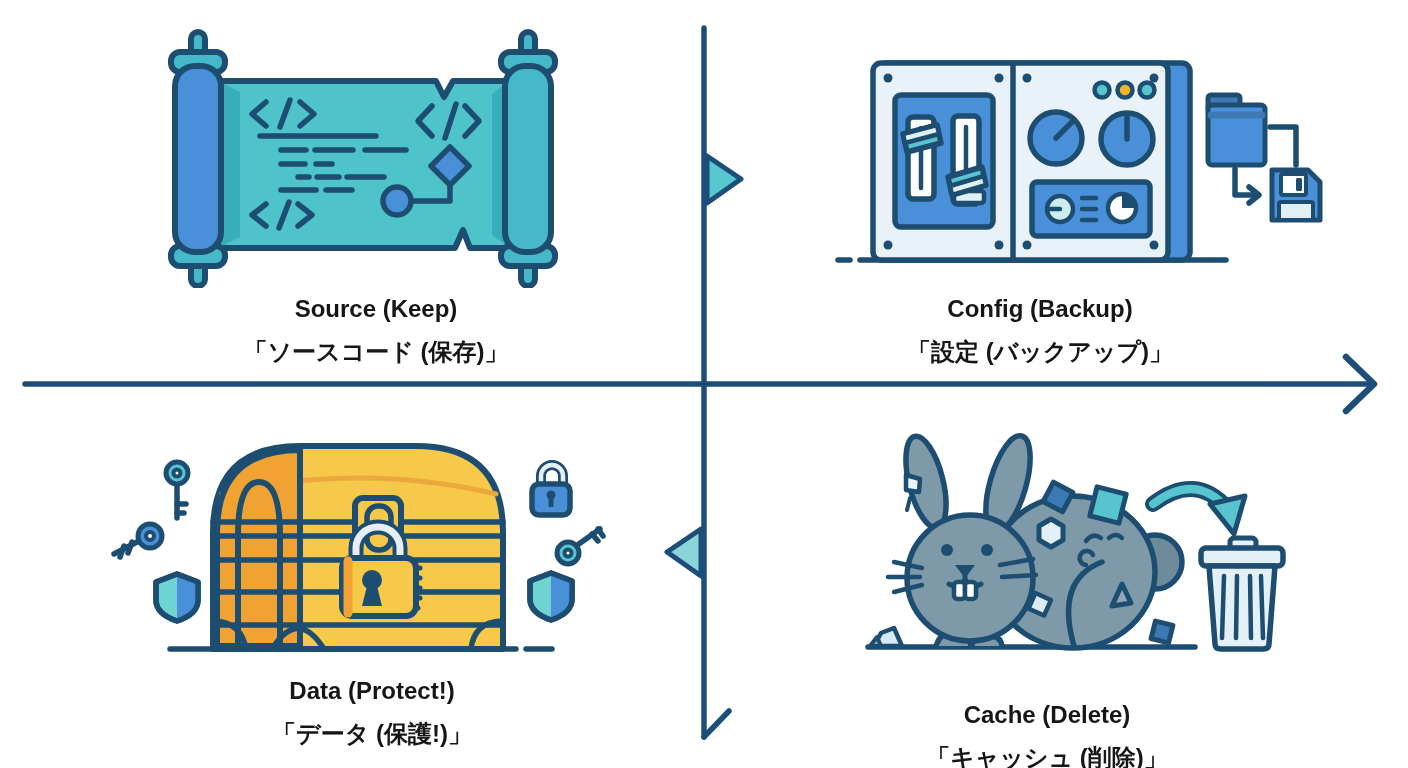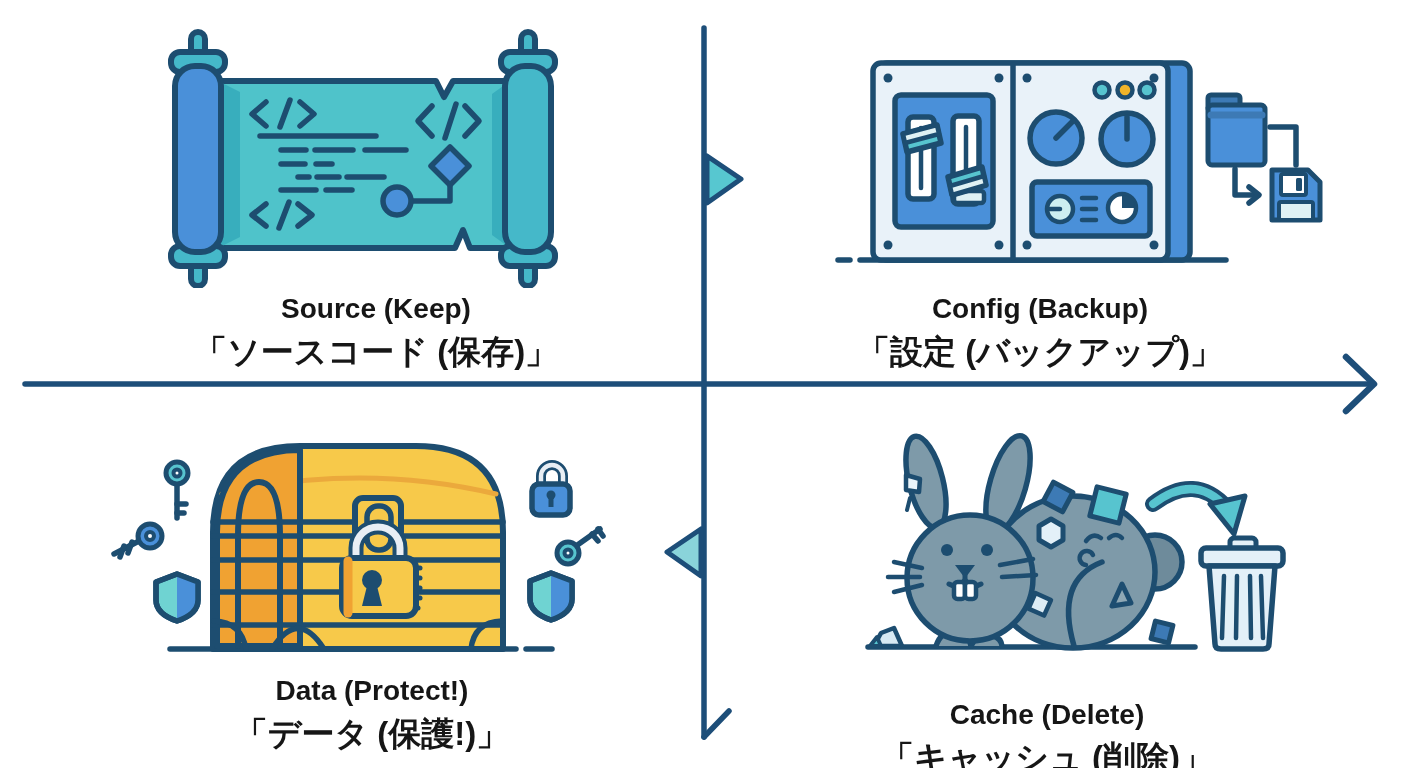--- a/index.html
+++ b/index.html
@@ -1,22 +1,22 @@
 <!DOCTYPE html>
 <html><head>
 <meta charset="utf-8">
 <style>
   html,body{margin:0;padding:0;background:#ffffff;}
   .stage{position:relative;width:1408px;height:768px;background:#ffffff;overflow:hidden;
          font-family:"Liberation Sans","DejaVu Sans",sans-serif;}
   .illus{position:absolute;}
   .axes{position:absolute;left:0;top:0;pointer-events:none;}
   .qlabel{position:absolute;transform:translateX(-50%);text-align:center;color:#161616;white-space:nowrap;}
-  .qlabel .en{font-size:28px;font-weight:700;line-height:42px;letter-spacing:0px;}
-  .qlabel .jp{font-size:33px;font-weight:700;line-height:44px;}
+  .qlabel .en{font-size:24px;font-weight:700;line-height:42px;letter-spacing:0px;}
+  .qlabel .jp{font-size:24px;font-weight:700;line-height:44px;}
 </style>
 </head>
 <body>
 
 <div class="stage">
 
   <svg class="illus" style="left:148px;top:26px" width="430" height="262" viewBox="0 0 430 262">
     <g stroke="#1d4d70" stroke-width="6" stroke-linecap="round" stroke-linejoin="round">
 
       <path d="M70,55 L288,55 L296,71 L305,55 L362,55 L362,222 L322,222 L315,204 L307,222 L70,222 Z" fill="#4fc3ca"></path>

